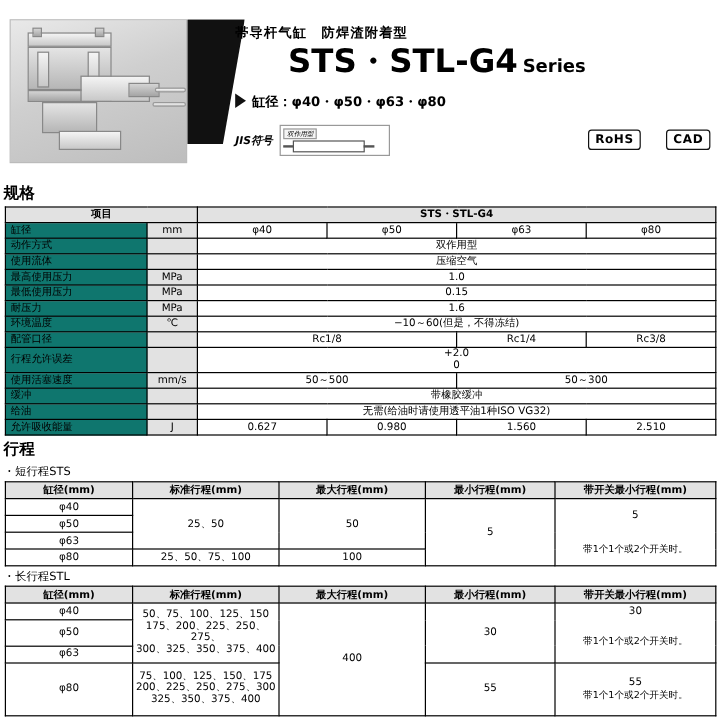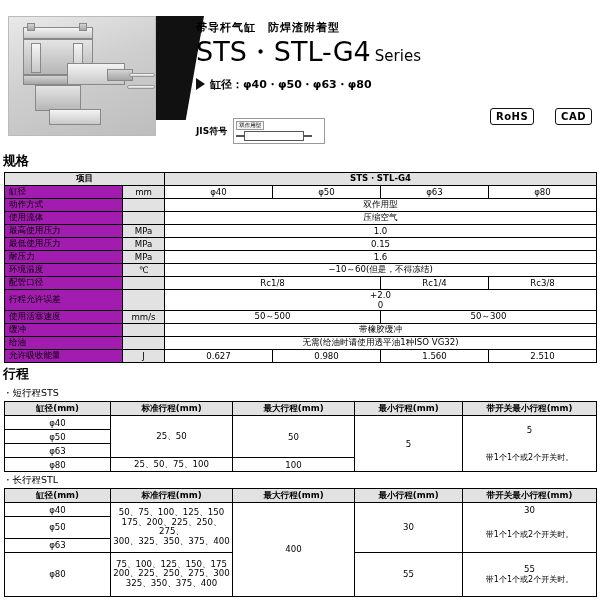--- a/index.html
+++ b/index.html
@@ -26,28 +26,28 @@
   .cyl.dark { background:linear-gradient(180deg,#d4d4d4,#a5a5a5); }
   .cyl.mid  { background:linear-gradient(180deg,#e4e4e4,#b6b6b6); }
   .tube { position:absolute; border-radius:3px; background:linear-gradient(180deg,#fafafa,#cdcdcd); border:1px solid #999; }
   .wedge-black {
     position:absolute; left:156px; top:16px; width:48px; height:104px;
     background:#111;
     clip-path: polygon(0 0, 100% 0, 62% 100%, 0 100%);
   }
   .hdr-text { position:absolute; left:196px; top:20px; width:404px; }
   .hdr-sub { font-size:11px; font-weight:bold; letter-spacing:1px; margin-bottom:2px; }
-  .hdr-title { font-size:27px; font-weight:normal; letter-spacing:0px; line-height:1.1; }
+  .hdr-title { font-size:27px; font-weight:bold; letter-spacing:0px; line-height:1.1;margin-left:44px; }
   .hdr-title .series { font-size:15px; margin-left:4px; }
   .hdr-bore { margin-top:10px; font-size:11px; font-weight:bold; display:flex; align-items:center; }
   .bore-tri {
     width:0;height:0;border-left:9px solid #111;border-top:6px solid transparent;border-bottom:6px solid transparent;
     margin-right:5px;
   }
-  .hdr-jis { position:absolute; left:196px; top:118px; display:flex; align-items:center; }
+  .hdr-jis { position:absolute; left:196px; top:104px; display:flex; align-items:center;font-style:italic; }
   .jis-label { font-size:9px; font-weight:bold; margin-right:6px; }
   .jis-box { width:92px; height:26px; border:1px solid #999; background:#fff; position:relative; }
   .jis-cap { position:absolute; left:2px; top:2px; font-size:5.5px; border:1px solid #999; padding:0 2px; background:#f4f4f4;}
   .jis-sym { position:absolute; left:10px; top:12px; width:60px; height:10px; border:1px solid #555; }
   .jis-sym:before { content:""; position:absolute; left:-9px; top:3px; width:9px; height:2px; background:#555; }
   .jis-sym:after  { content:""; position:absolute; right:-9px; top:3px; width:9px; height:2px; background:#555; }
 
   .badges { position:absolute; right:8px; top:108px; display:flex; gap:21px; }
   .badge {
     border:1.5px solid #111; border-radius:3px; padding:2px 5px;
@@ -55,21 +55,21 @@
   }
 
   
   .sec-title { font-size:13px; font-weight:bold; padding:2px 0 2px 3px; }
   .sub-title { font-size:9.5px; font-weight:normal; padding:2px 0 1px 3px; }
 
   
   table { border-collapse:collapse; width:592px; margin-left:4px; table-layout:fixed; }
   td, th { border:0.8px solid #000; padding:0 2px; height:13px; font-size:8.6px; text-align:center; vertical-align:middle; }
   th { background:#e2e2e2; font-weight:bold; }
-  td.lbl { text-align:left; padding-left:4px; background:#a21caf; }
+  td.lbl { text-align:left; padding-left:4px; background:#0f766e; }
   .gray { background:#e2e2e2; }
   .small { font-size:8px; }
 
   .stroke-tbl td, .stroke-tbl th { height:14px; }
   .multi { line-height:1.12; padding:5px 2px; }
 </style>
 </head>
 <body>
 
 <div class="page">

